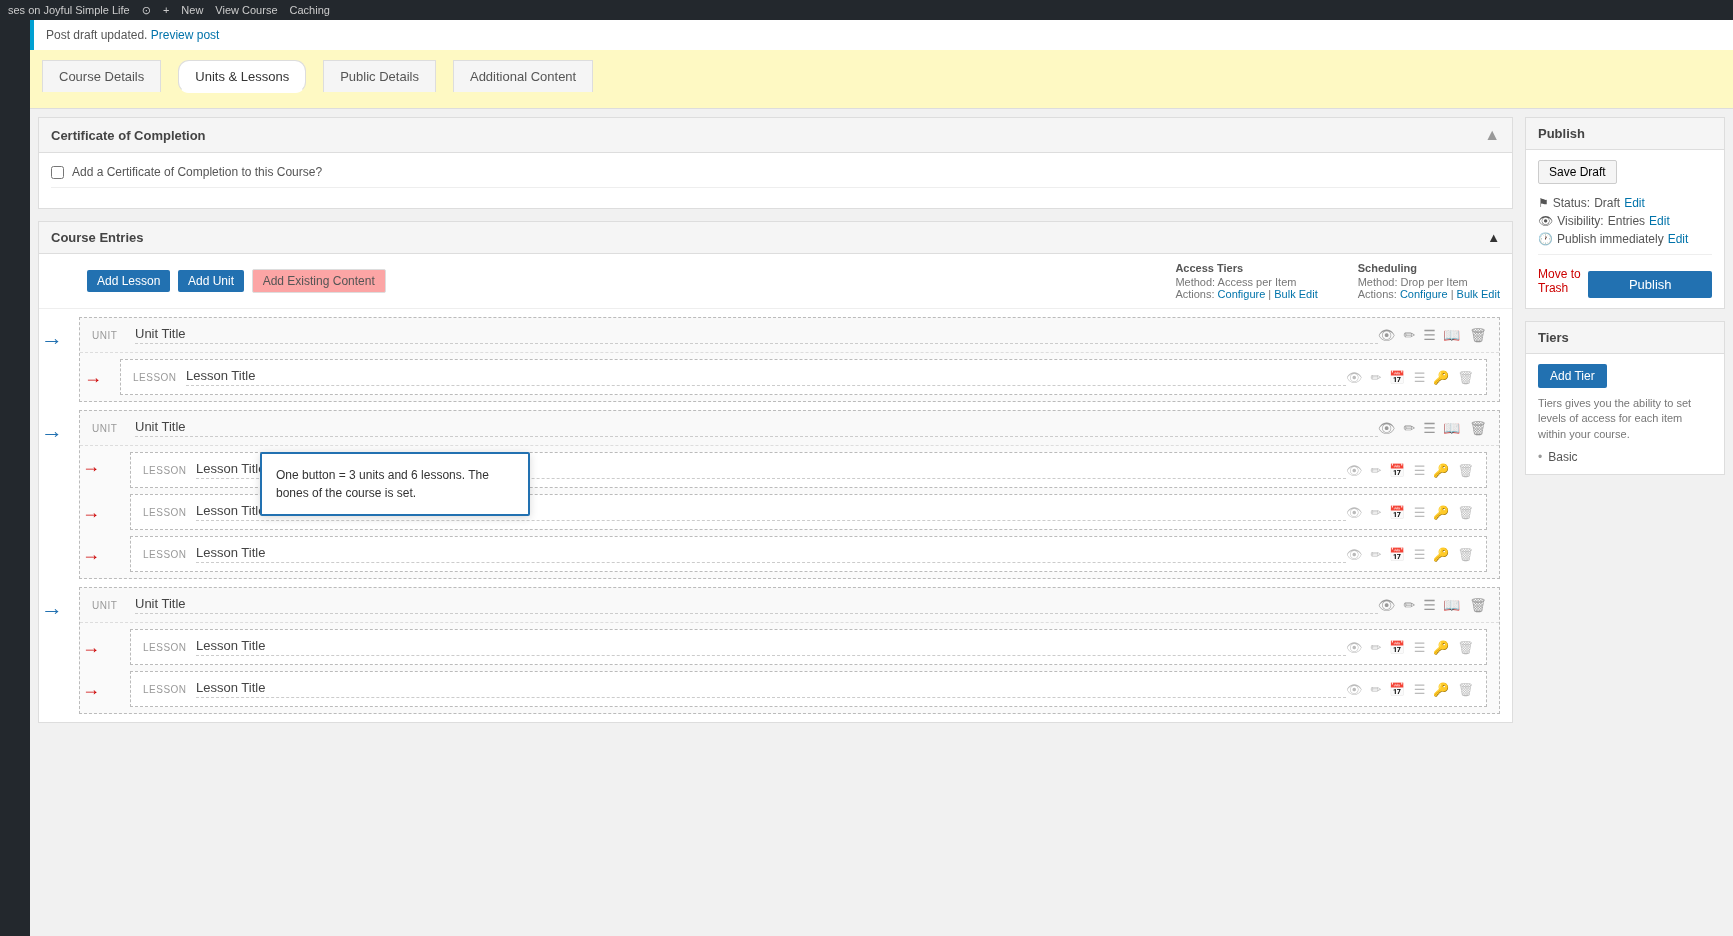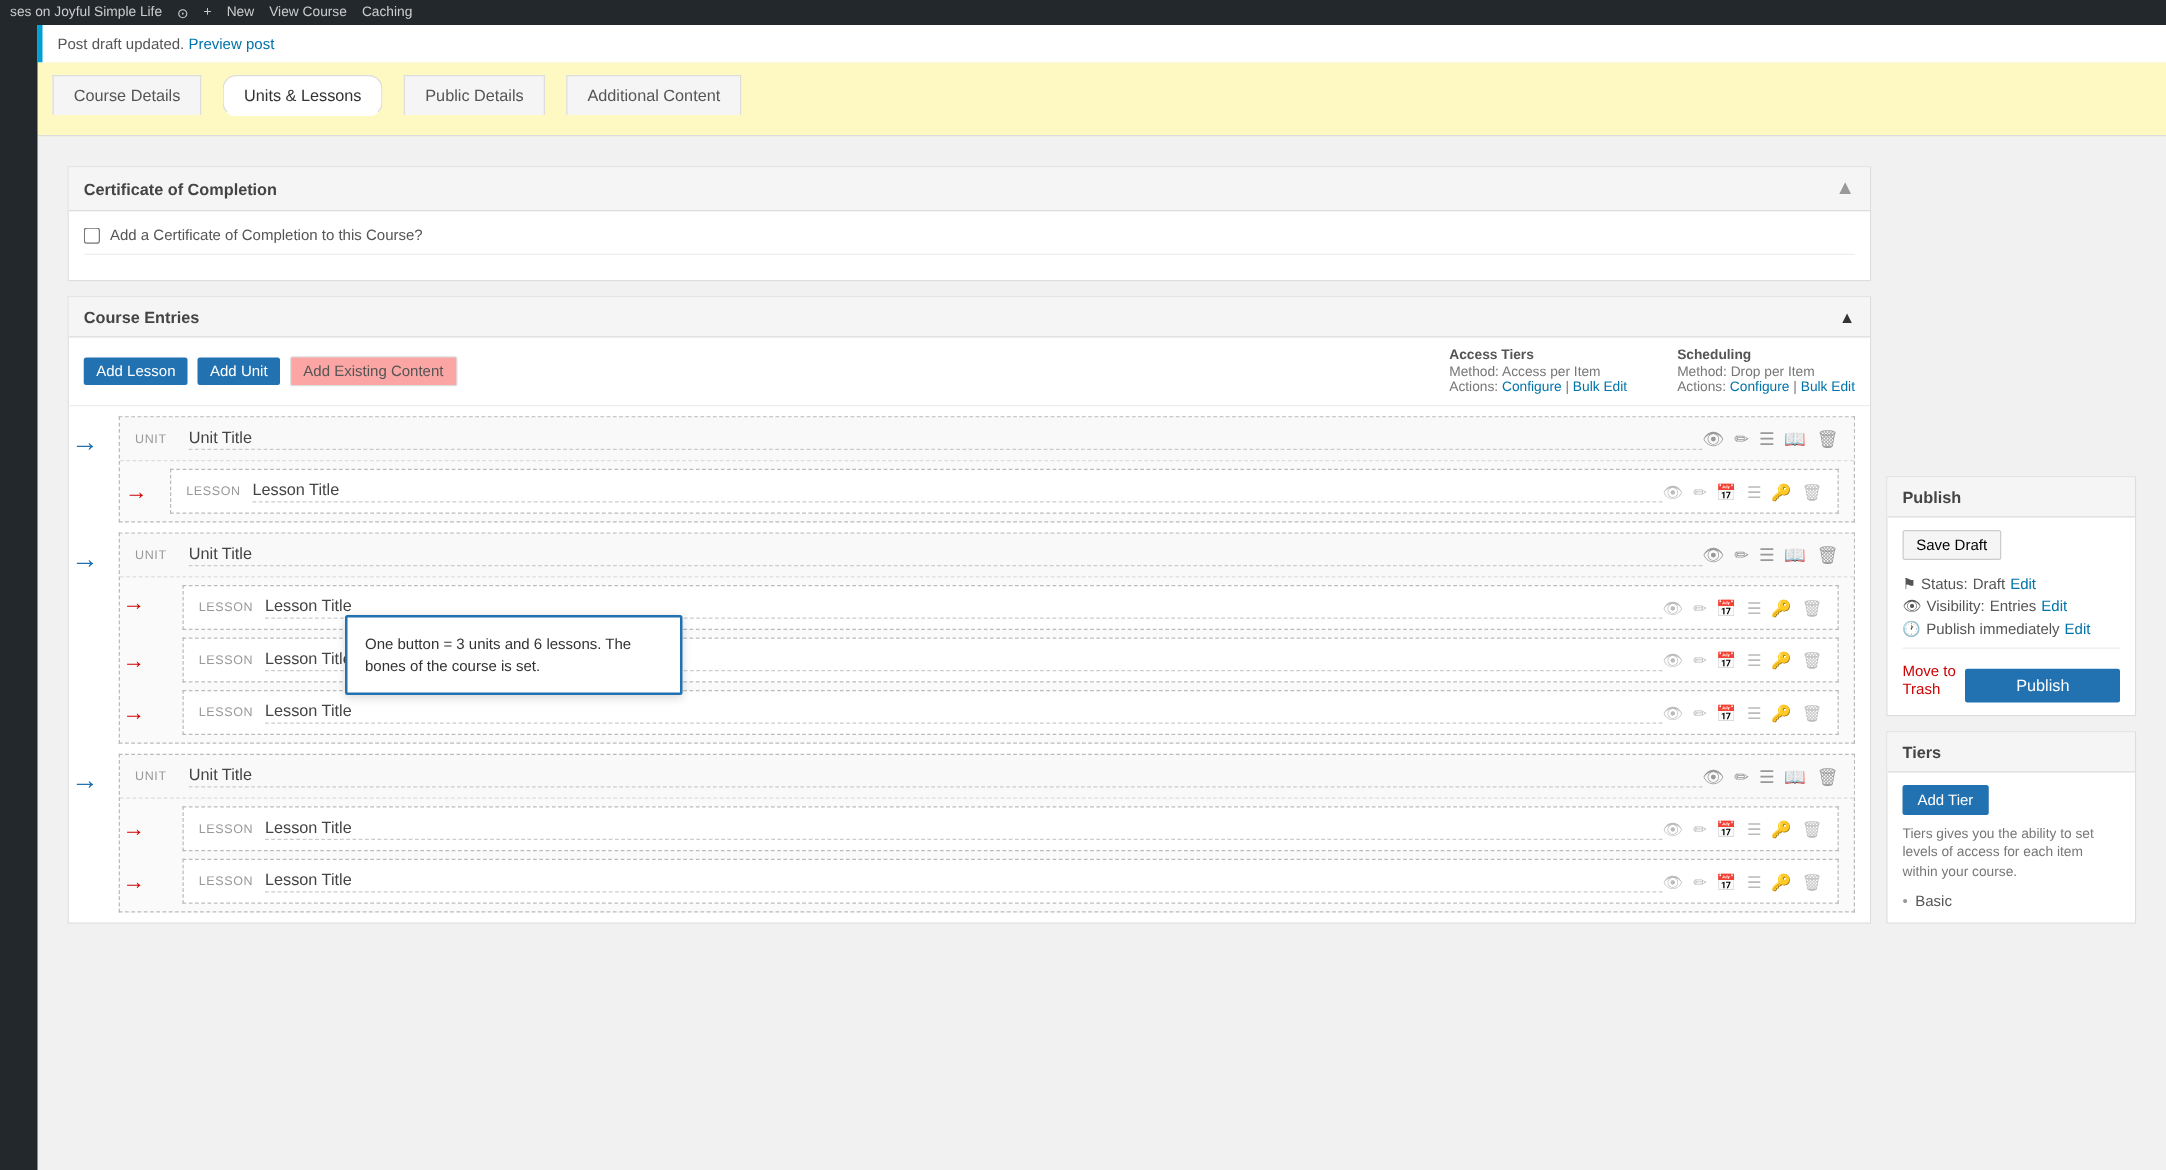--- a/index.html
+++ b/index.html
@@ -72,24 +72,23 @@
     .tab.active {
       background: #fff;
       color: #333;
       border-bottom: 1px solid #fff;
       margin-bottom: -1px;
       border-radius: 11px;
     }
 
     
     .page-content {
-      padding: 24px;
+      padding: 8px;
       display: flex;
       gap: 12px;
-      align-items: flex-end;
     }
 
     .left-content {
       flex: 1;
     }
 
     
     .section-box {
       background: #fff;
       border: 1px solid #ddd;
@@ -136,20 +135,21 @@
     
     .btn-add-lesson {
       background: #2271b1;
       color: #fff;
       border: none;
       padding: 4px 10px;
       font-size: 12px;
       cursor: pointer;
       border-radius: 2px;
       margin-right: 4px;
+      margin-left: 36px;
     }
     .btn-add-unit {
       background: #2271b1;
       color: #fff;
       border: none;
       padding: 4px 10px;
       font-size: 12px;
       cursor: pointer;
       border-radius: 2px;
       margin-right: 4px;
@@ -518,21 +518,21 @@
                         <span>👁</span>
                         <span>✏</span>
                         <span>📅</span>
                         <span>☰</span>
                         <span>🔑</span>
                         <span>🗑</span>
                       </div>
                     </div>
                   </div>
 
-                  <div class="tooltip-box" style="left: 180px; top: 24px;">
+                  <div class="tooltip-box" style="left: 180px; top: 0;">
                     <span>One button = 3 units and 6 lessons. The bones of the course is set.</span>
                   </div>
                 </div>
 
                 <div style="position:relative;">
                   <div style="position:absolute; left:2px; top:8px; color:#cc0000; font-size:18px; font-weight:bold; z-index:5;">→</div>
                   <div class="lesson-container" style="margin: 6px 12px 6px 50px;">
                     <div class="lesson-row">
                       <span class="lesson-label">LESSON</span>
                       <span class="lesson-title">Lesson Title</span>

